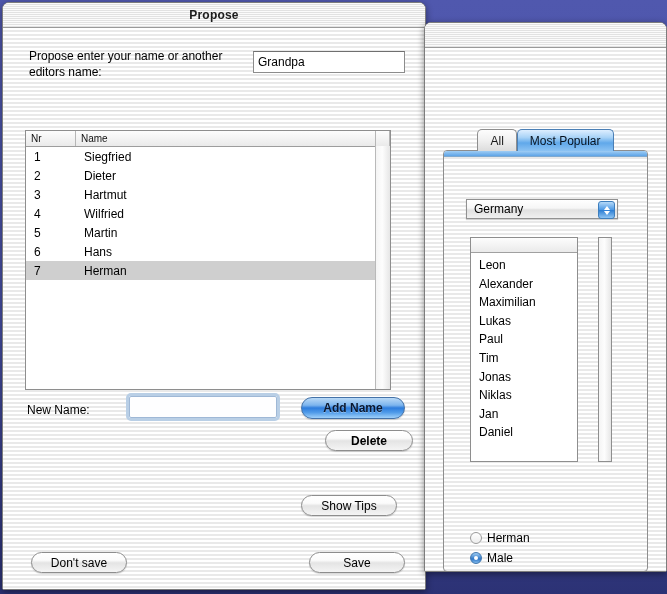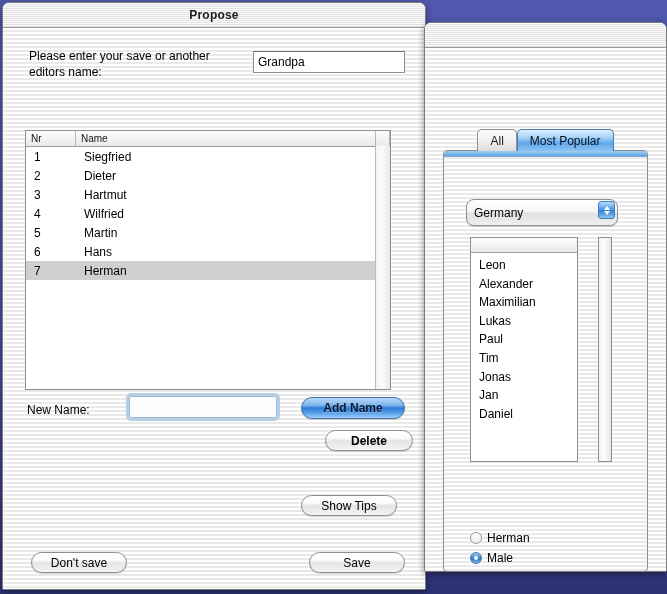--- a/index.html
+++ b/index.html
@@ -205,23 +205,23 @@
   .tabpanel-top {
     height: 5px;
     background: linear-gradient(#9fcdf4, #5ea4e7);
     border-bottom: 1px solid #7fa9cf;
   }
 
   
   .popup {
     position: absolute;
     box-sizing: border-box;
-    height: 27px;
+    height: 20px;
     border: 1px solid #919191;
-    border-radius: 8px;
+    border-radius: 0;
     background: linear-gradient(#ffffff, #f6f6f6 45%, #e0e0e0 55%, #f0f0f0);
     box-shadow: 0 1px 1px rgba(0,0,0,0.18);
     display: flex;
     align-items: center;
     font-size: 12px;
     padding-left: 7px;
     cursor: default;
   }
   .popup .arrows {
     position: absolute;
@@ -299,21 +299,21 @@
 <body>
 
 <div class="window pinstripe" id="main-window">
 
   <div class="titlebar titlestripe">
     <span class="title">Propose</span>
   </div>
 
   <div class="win-body pinstripe">
 
-    <div class="label" style="position:absolute; left:26px; top:20px; width:215px;">Please enter your save or another editors name:</div>
+    <div class="label" style="position:absolute; left:26px; top:20px; width:215px;">Propose enter your name or another editors name:</div>
 
     <input class="field" type="text" style="position: absolute; left: 250px; top: 23px; width: 152px; height: 22px;" value="Grandpa">
 
     <div class="tablebox" style="left:22px; top:102px; width:366px; height:260px;">
       <div class="tbl-header">
         <div class="th th-nr">Nr</div>
         <div class="th th-name">Name</div>
         <div class="th th-pad"></div>
       </div>
       <div class="tbl-rows" id="table-rows">
@@ -391,20 +391,21 @@
       <div class="listbox" style="left:26px; top:86px; width:108px; height:225px;">
         <div class="lst-header"></div>
         <div id="names-list" style="padding-top:3px;">
             <div class="lst-item">Leon</div>
             <div class="lst-item">Alexander</div>
             <div class="lst-item">Maximilian</div>
             <div class="lst-item">Lukas</div>
             <div class="lst-item">Paul</div>
             <div class="lst-item">Tim</div>
             <div class="lst-item">Jonas</div>
+            <div class="lst-item">Niklas</div>
             <div class="lst-item">Jan</div>
             <div class="lst-item">Daniel</div>
           </div>
       </div>
       <div class="vscroll" style="position:absolute; left:154px; top:86px; height:225px; box-sizing:border-box; border:1px solid #8e8e8e;"></div>
 
       <div class="radio-row" style="left:26px; top:380px;">
         <span class="radio" id="radio-female"></span>
         <span>Herman</span>
       </div>

